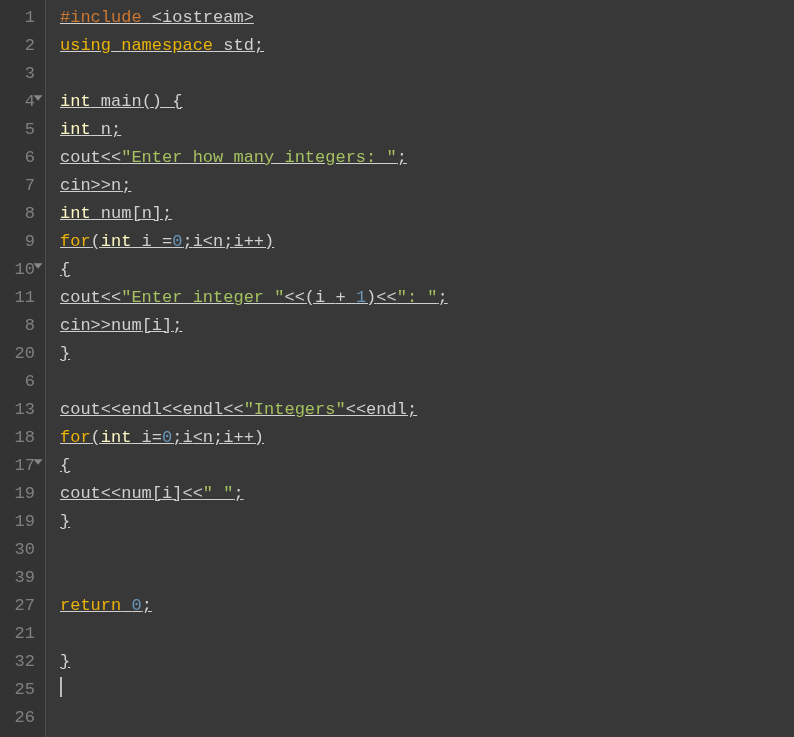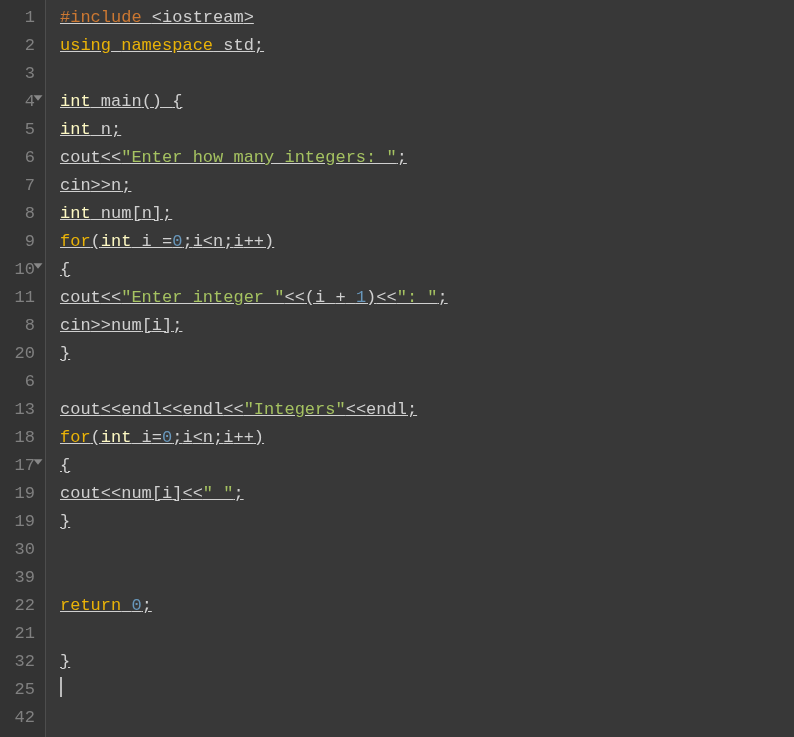--- a/index.html
+++ b/index.html
@@ -94,20 +94,20 @@
       <span class="ln">8</span>
       <span class="ln">20</span>
       <span class="ln">6</span>
       <span class="ln">13</span>
       <span class="ln">18</span>
       <span class="ln">17<span class="fold-marker"></span></span>
       <span class="ln">19</span>
       <span class="ln">19</span>
       <span class="ln">30</span>
       <span class="ln">39</span>
-      <span class="ln">22</span>
+      <span class="ln">27</span>
       <span class="ln">21</span>
       <span class="ln">32</span>
       <span class="ln">25</span>
-      <span class="ln">42</span>
+      <span class="ln">26</span>
     </div>
   <div class="code" id="code"><div class="line"><span class="tok-preproc">#include </span><span class="tok-angle">&lt;</span><span class="tok-ident">iostream</span><span class="tok-angle">&gt;</span></div><div class="line"><span class="tok-kw">using</span><span class="tok-ident"> </span><span class="tok-kw">namespace</span><span class="tok-ident"> std</span><span class="tok-punc">;</span></div><div class="line"></div><div class="line"><span class="tok-type">int</span><span class="tok-ident"> main</span><span class="tok-punc">()</span><span class="tok-ident"> </span><span class="tok-brace">{</span></div><div class="line"><span class="tok-type">int</span><span class="tok-ident"> n</span><span class="tok-punc">;</span></div><div class="line"><span class="tok-ident">cout</span><span class="tok-op">&lt;&lt;</span><span class="tok-string">"Enter how many integers: "</span><span class="tok-punc">;</span></div><div class="line"><span class="tok-ident">cin</span><span class="tok-op">&gt;&gt;</span><span class="tok-ident">n</span><span class="tok-punc">;</span></div><div class="line"><span class="tok-type">int</span><span class="tok-ident"> num</span><span class="tok-punc">[</span><span class="tok-ident">n</span><span class="tok-punc">]</span><span class="tok-punc">;</span></div><div class="line"><span class="tok-kw">for</span><span class="tok-punc">(</span><span class="tok-type">int</span><span class="tok-ident"> i </span><span class="tok-op">=</span><span class="tok-num">0</span><span class="tok-punc">;</span><span class="tok-ident">i</span><span class="tok-op">&lt;</span><span class="tok-ident">n</span><span class="tok-punc">;</span><span class="tok-ident">i</span><span class="tok-op">++</span><span class="tok-punc">)</span></div><div class="line"><span class="tok-brace">{</span></div><div class="line"><span class="tok-ident">cout</span><span class="tok-op">&lt;&lt;</span><span class="tok-string">"Enter integer "</span><span class="tok-op">&lt;&lt;</span><span class="tok-punc">(</span><span class="tok-ident">i </span><span class="tok-op">+</span><span class="tok-ident"> </span><span class="tok-num">1</span><span class="tok-punc">)</span><span class="tok-op">&lt;&lt;</span><span class="tok-string">": "</span><span class="tok-punc">;</span></div><div class="line"><span class="tok-ident">cin</span><span class="tok-op">&gt;&gt;</span><span class="tok-ident">num</span><span class="tok-punc">[</span><span class="tok-ident">i</span><span class="tok-punc">]</span><span class="tok-punc">;</span></div><div class="line"><span class="tok-brace">}</span></div><div class="line"></div><div class="line"><span class="tok-ident">cout</span><span class="tok-op">&lt;&lt;</span><span class="tok-ident">endl</span><span class="tok-op">&lt;&lt;</span><span class="tok-ident">endl</span><span class="tok-op">&lt;&lt;</span><span class="tok-string">"Integers"</span><span class="tok-op">&lt;&lt;</span><span class="tok-ident">endl</span><span class="tok-punc">;</span></div><div class="line"><span class="tok-kw">for</span><span class="tok-punc">(</span><span class="tok-type">int</span><span class="tok-ident"> i</span><span class="tok-op">=</span><span class="tok-num">0</span><span class="tok-punc">;</span><span class="tok-ident">i</span><span class="tok-op">&lt;</span><span class="tok-ident">n</span><span class="tok-punc">;</span><span class="tok-ident">i</span><span class="tok-op">++</span><span class="tok-punc">)</span></div><div class="line"><span class="tok-brace">{</span></div><div class="line"><span class="tok-ident">cout</span><span class="tok-op">&lt;&lt;</span><span class="tok-ident">num</span><span class="tok-punc">[</span><span class="tok-ident">i</span><span class="tok-punc">]</span><span class="tok-op">&lt;&lt;</span><span class="tok-string">" "</span><span class="tok-punc">;</span></div><div class="line"><span class="tok-brace">}</span></div><div class="line"></div><div class="line"></div><div class="line"><span class="tok-kw">return</span><span class="tok-ident"> </span><span class="tok-num">0</span><span class="tok-punc">;</span></div><div class="line"></div><div class="line"><span class="tok-brace">}</span></div><div class="line"><span class="cursor"></span></div><div class="line"></div></div>
 </div>
 
 </body></html>

